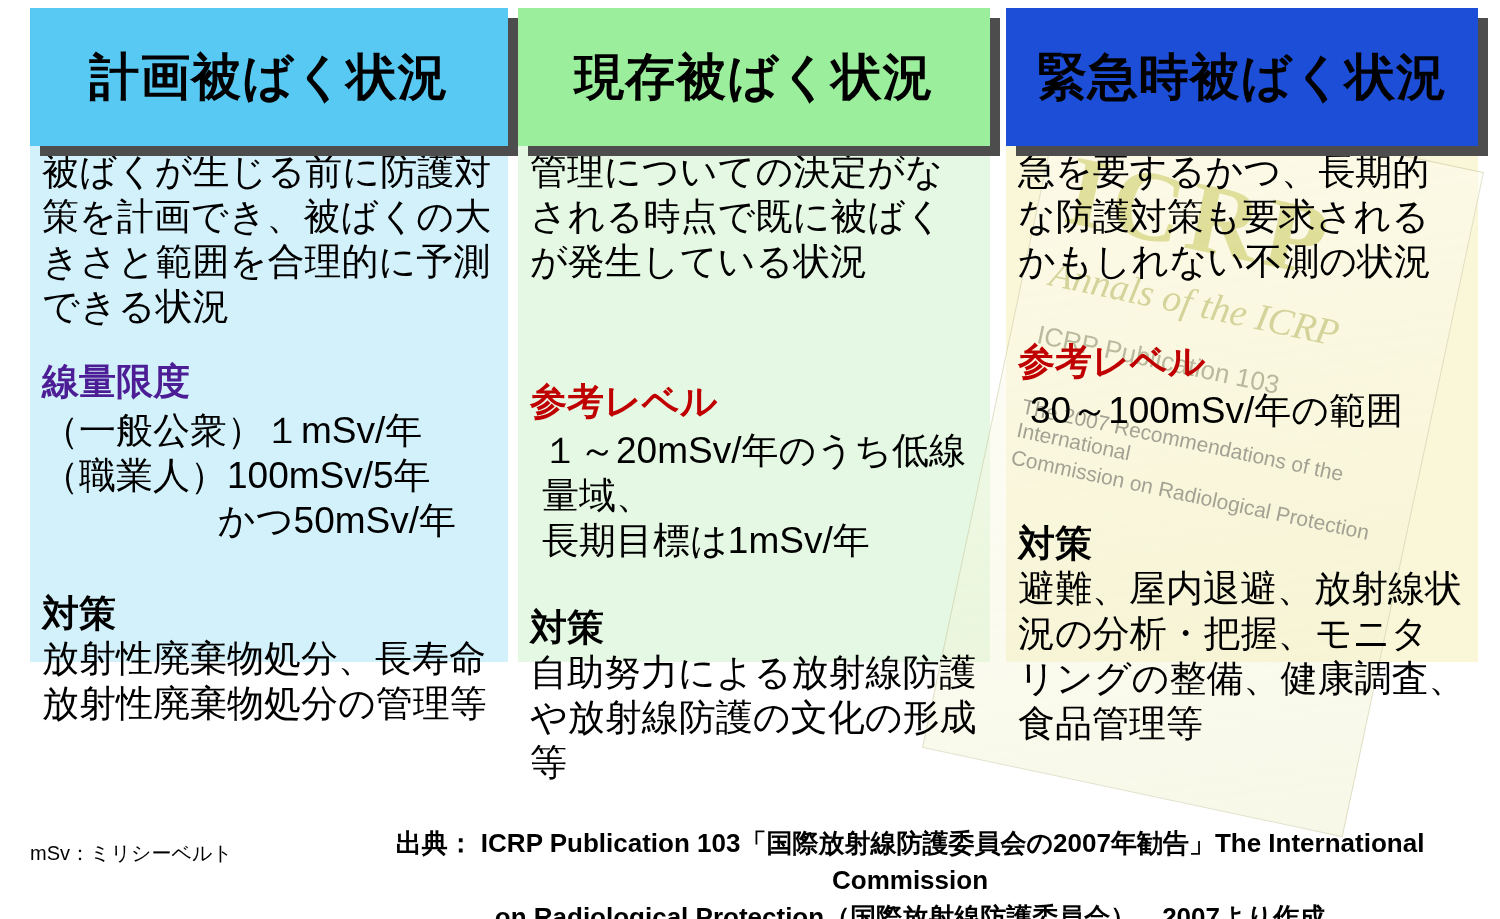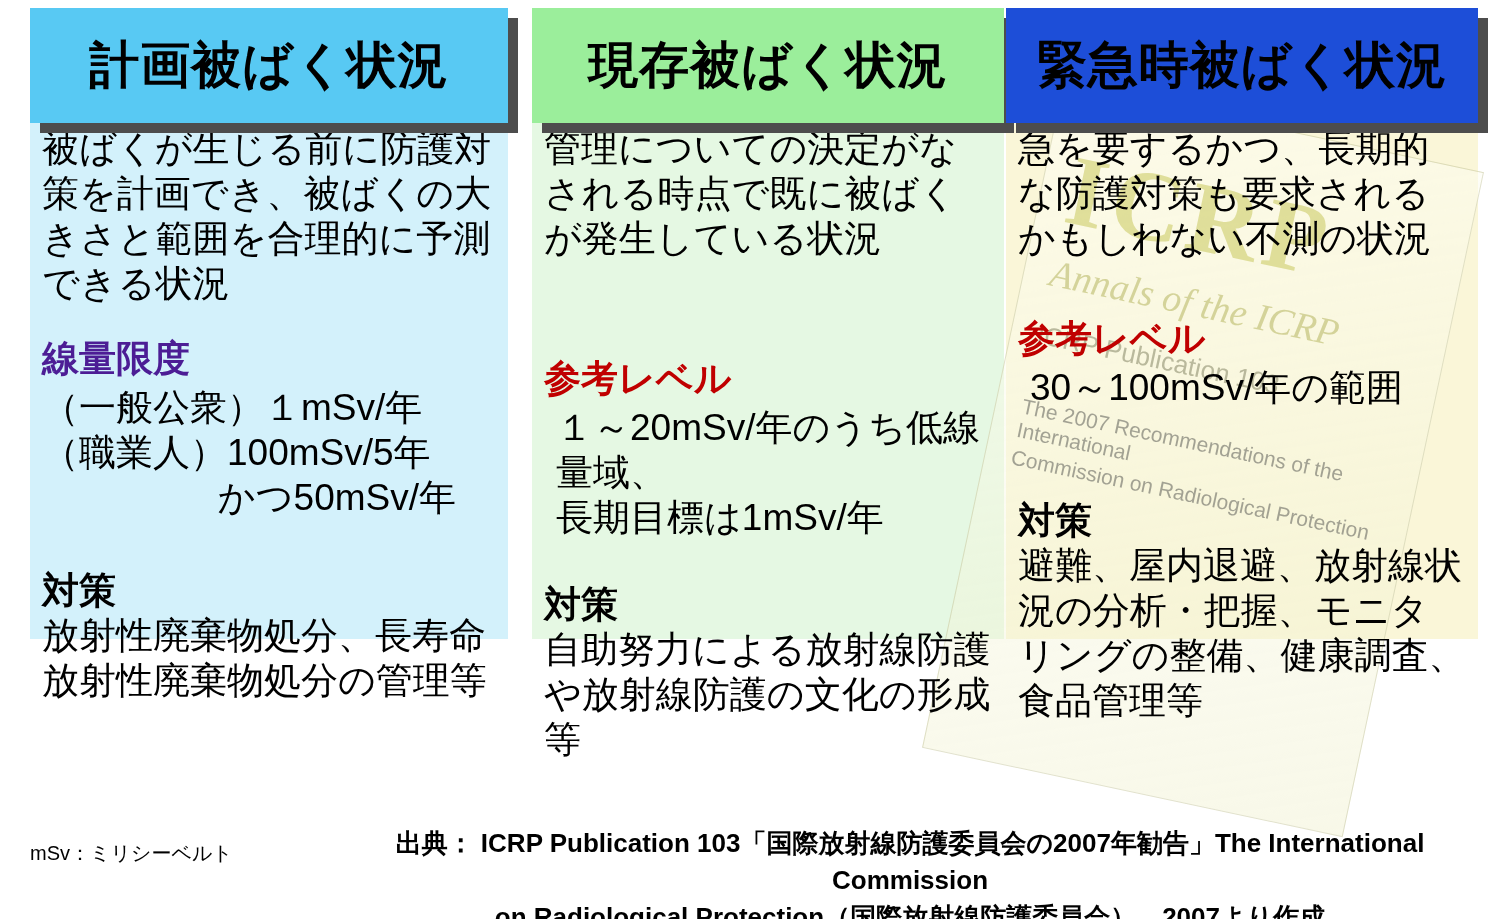--- a/index.html
+++ b/index.html
@@ -5,25 +5,25 @@
   * { margin:0; padding:0; box-sizing:border-box; }
   html,body { width:1500px; height:919px; }
   body {
     position:relative; overflow:hidden; background:#ffffff;
     font-family:"Liberation Sans","DejaVu Sans",sans-serif; color:#000;
   }
 
   
   .col { position:absolute; top:8px; }
   .c1 { left:30px;   width:478px; }
-  .c2 { left:532px;  width:472px; }
+  .c2 { left:518px;  width:472px; }
   .c3 { left:1006px; width:472px; }
 
   .col-header {
-    height:115px; display:flex; align-items:center; justify-content:center;
+    height:138px; display:flex; align-items:center; justify-content:center;
     font-size:50px; font-weight:bold; letter-spacing:1px;
     box-shadow:10px 10px 0 #4d4d4d; position:relative; z-index:3;
   }
   .h1 { background:#58c9f3; }
   .h2 { background:#9bee9b; }
   .h3 { background:#1d4ed8; }
 
   .col-body {
     position:relative; height:516px; padding:3px 12px;
     font-size:37px; line-height:45px;

